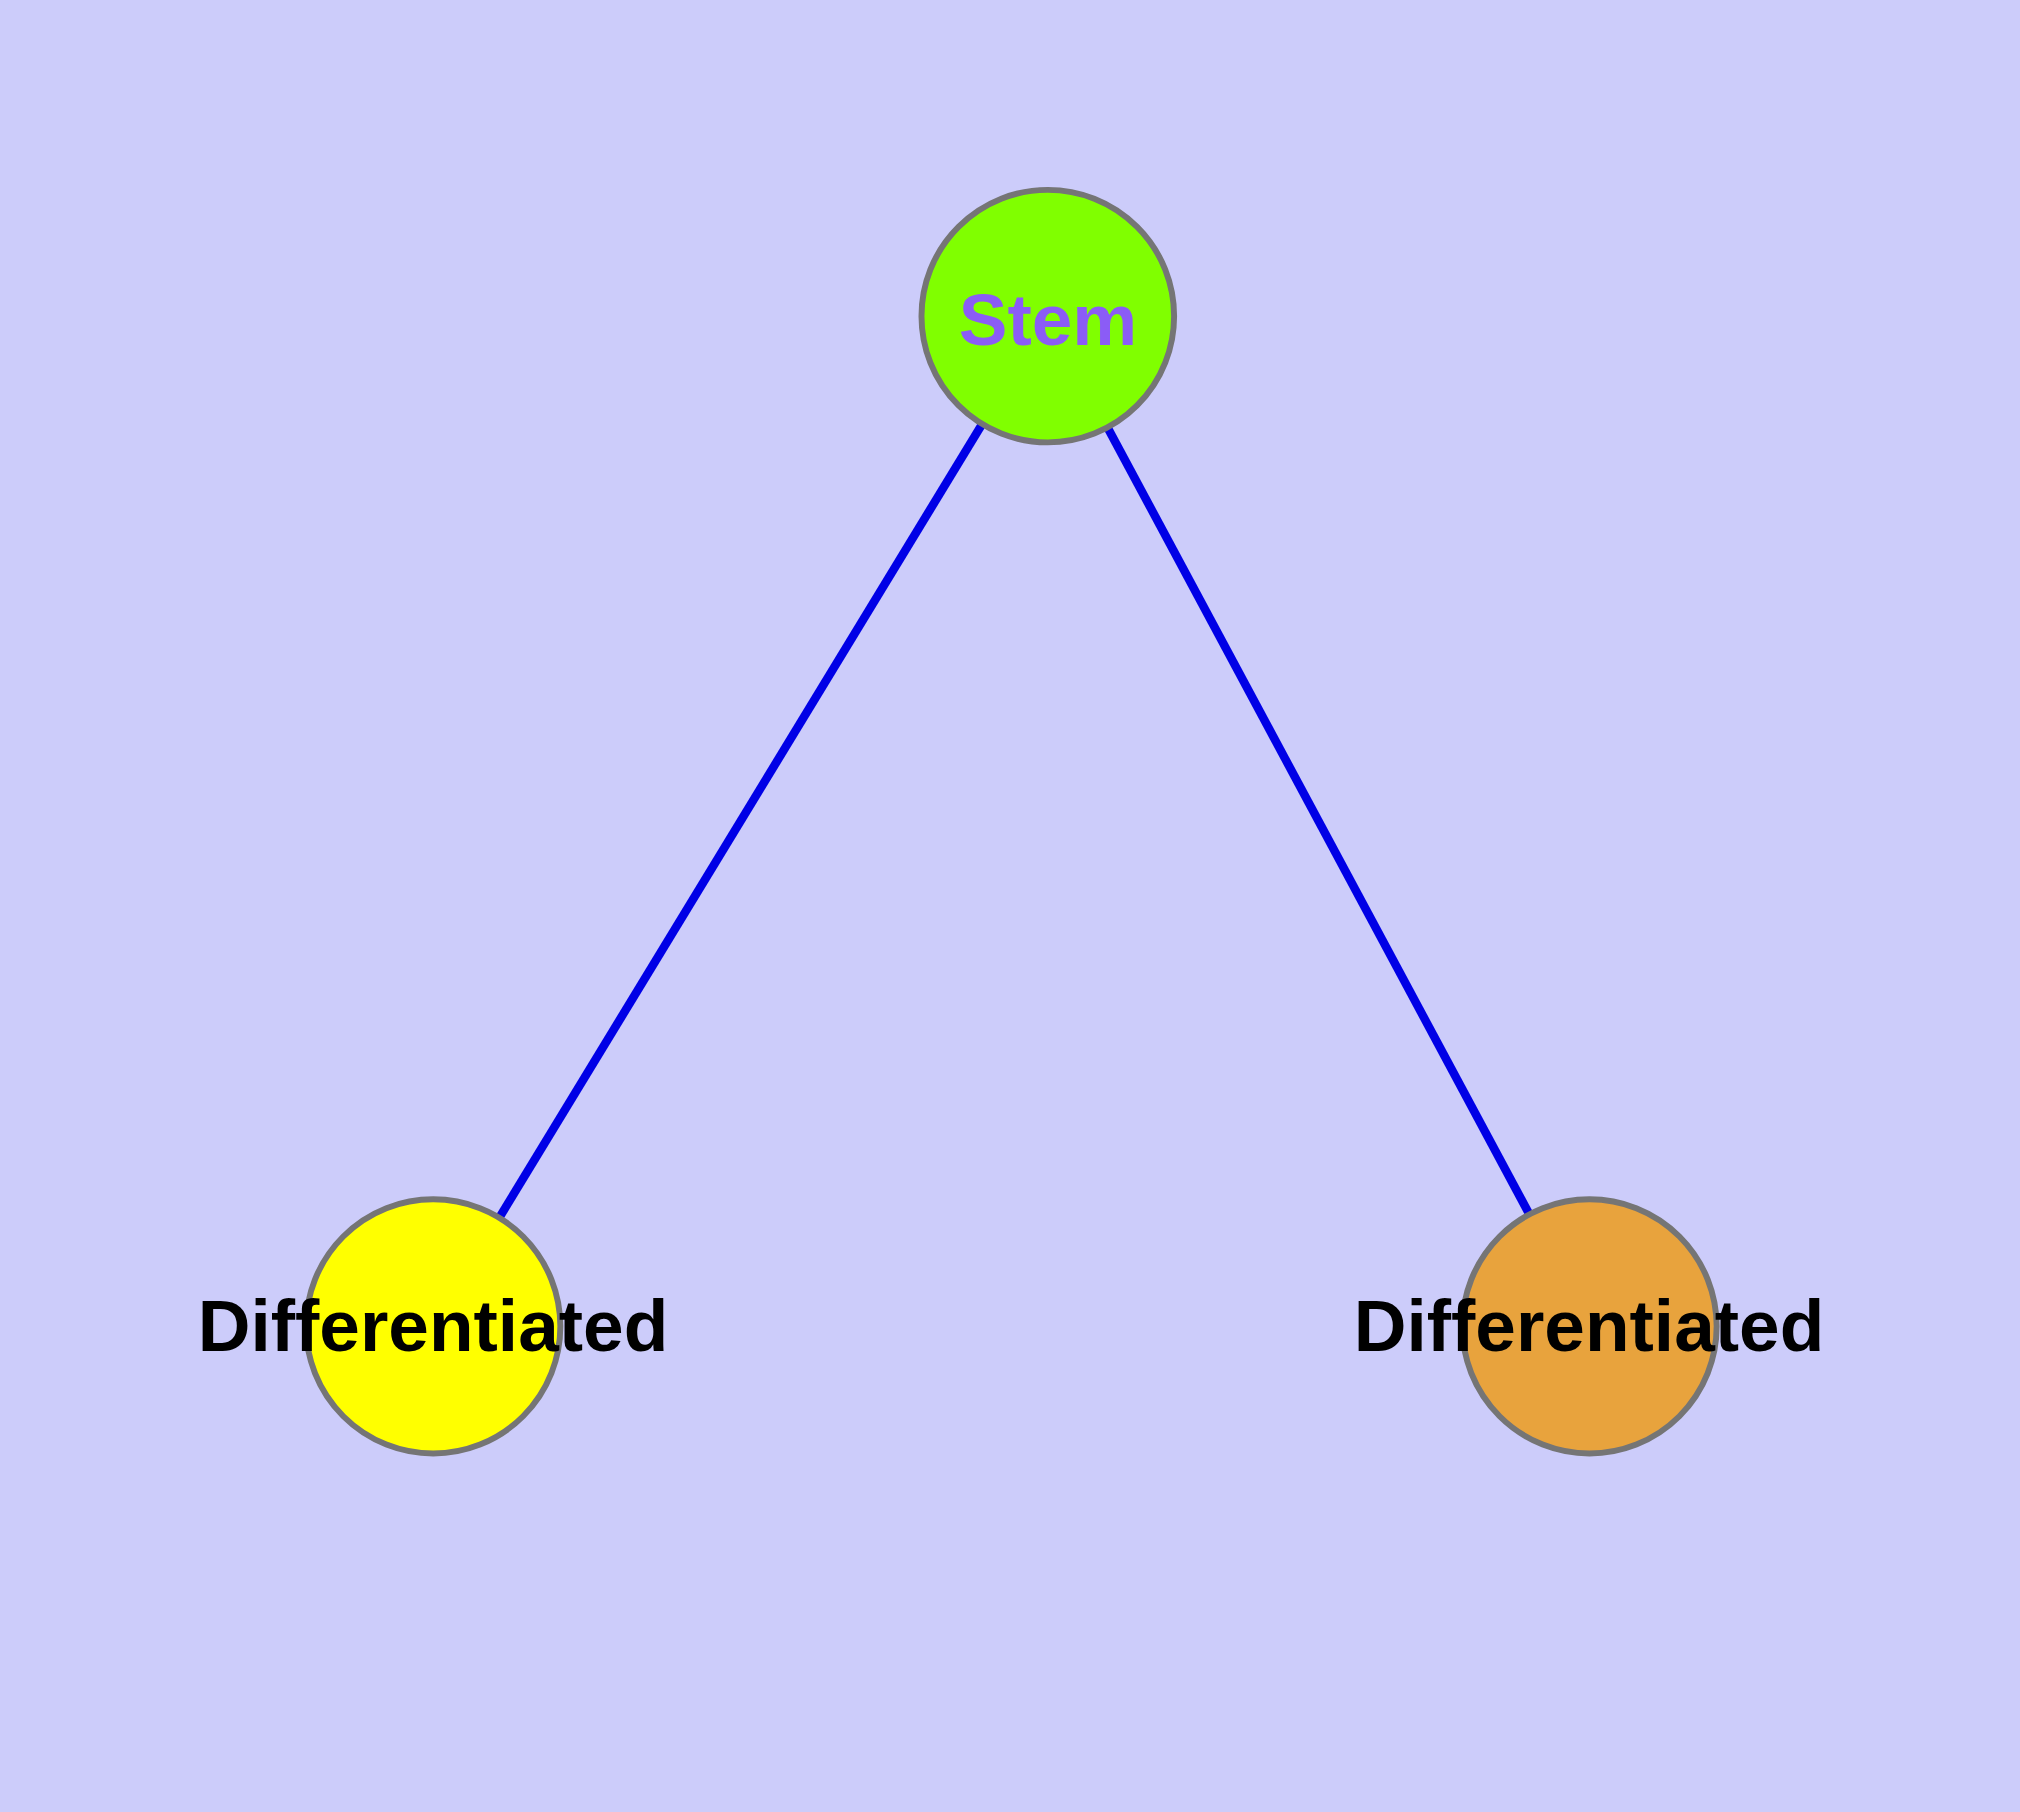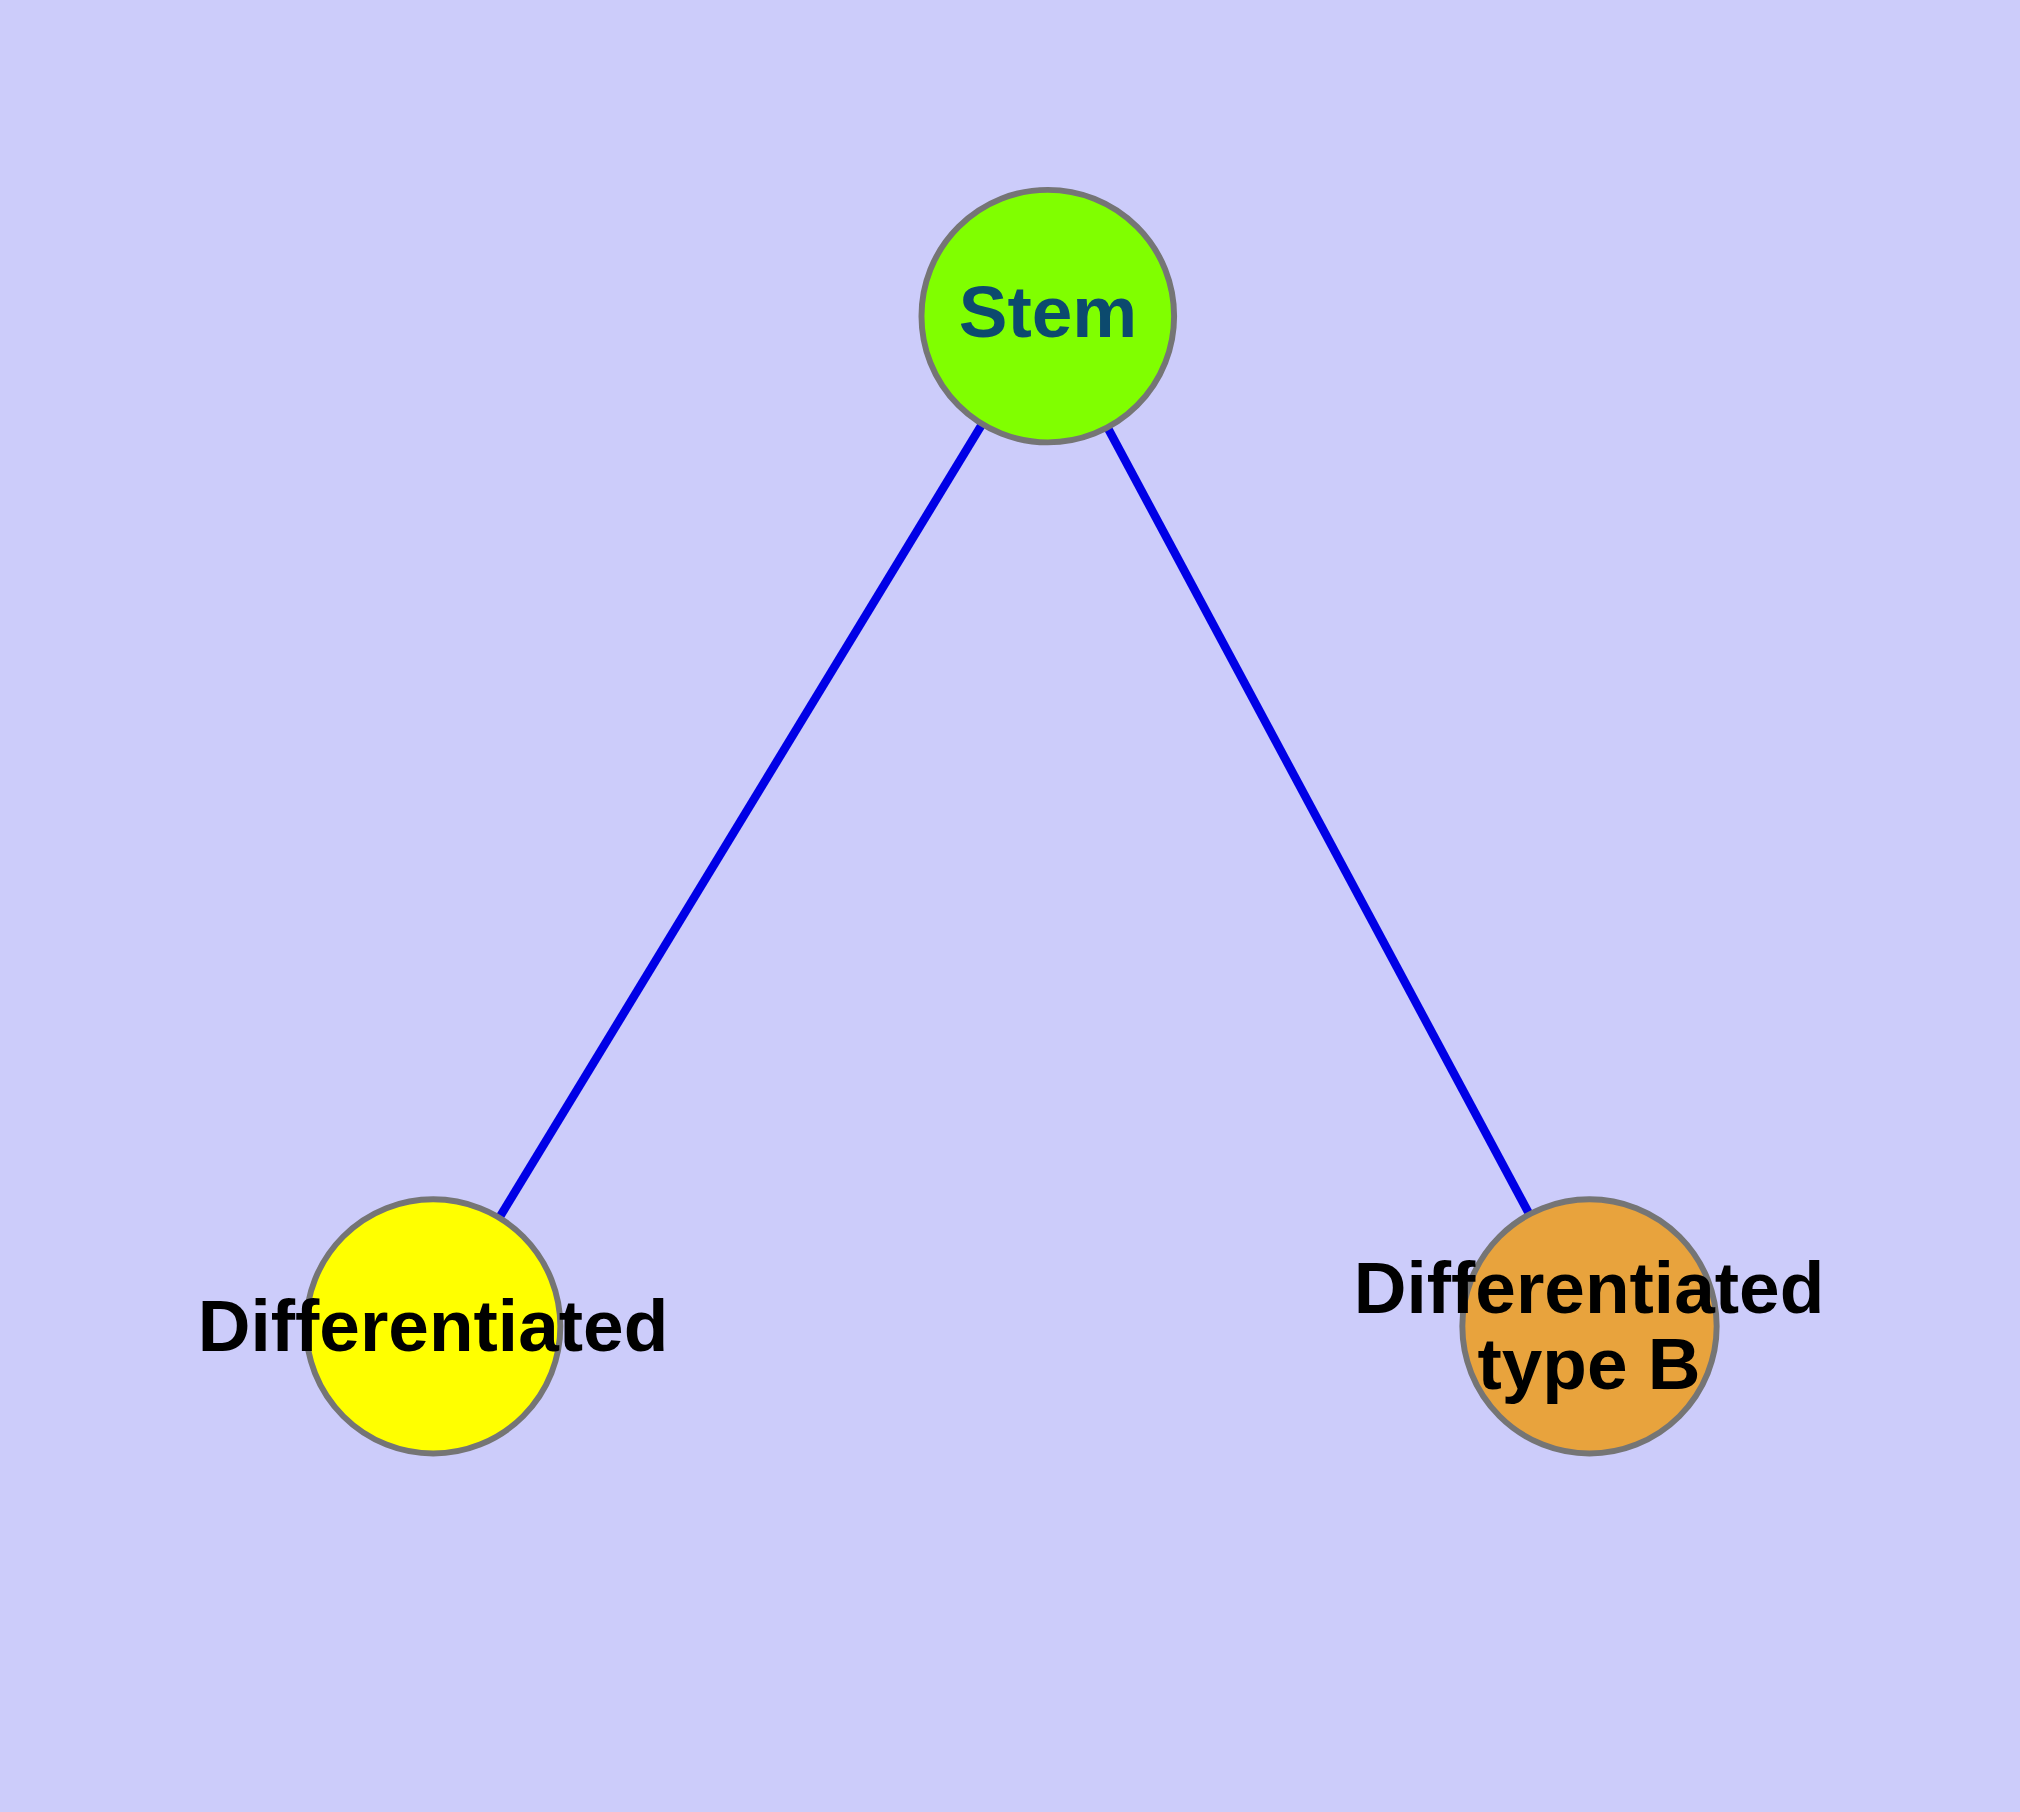--- a/index.html
+++ b/index.html
@@ -44,18 +44,18 @@
         <line x1="1236" y1="373" x2="511" y2="1565" stroke="#0000e6" stroke-width="10" stroke-linecap="butt"></line>
         <line x1="1236" y1="373" x2="1875" y2="1565" stroke="#0000e6" stroke-width="10" stroke-linecap="butt"></line>
       </g>
     <g id="node-layer">
         <circle cx="1236" cy="373" r="149" fill="#80ff00" stroke="#757575" stroke-width="7"></circle>
         <circle cx="511" cy="1565" r="150" fill="#ffff00" stroke="#757575" stroke-width="7"></circle>
         <circle cx="1875" cy="1565" r="150" fill="#e8a33d" stroke="#757575" stroke-width="7"></circle>
       </g>
   </svg>
   <div id="label-layer">
-      <div class="node-label" style="left: 1048px; top: 312px; font-size: 73px; color: #0c4a6e;"><span style="display: block;">Stem</span></div>
+      <div class="node-label" style="left: 1048px; top: 320px; font-size: 73px; color: #8b5cf6;"><span style="display: block;">Stem</span></div>
       <div class="node-label" style="left: 433px; top: 1326px; font-size: 73px; color: rgb(0, 0, 0);"><span style="display: block;">Differentiated</span></div>
-      <div class="node-label" style="left: 1589px; top: 1326px; font-size: 73px; color: rgb(0, 0, 0);"><span style="display: block;">Differentiated</span><span style="display: block;">type B</span></div>
+      <div class="node-label" style="left: 1589px; top: 1326px; font-size: 73px; color: rgb(0, 0, 0);"><span style="display: block;">Differentiated</span></div>
     </div>
 </div>
 
 
 </body></html>

